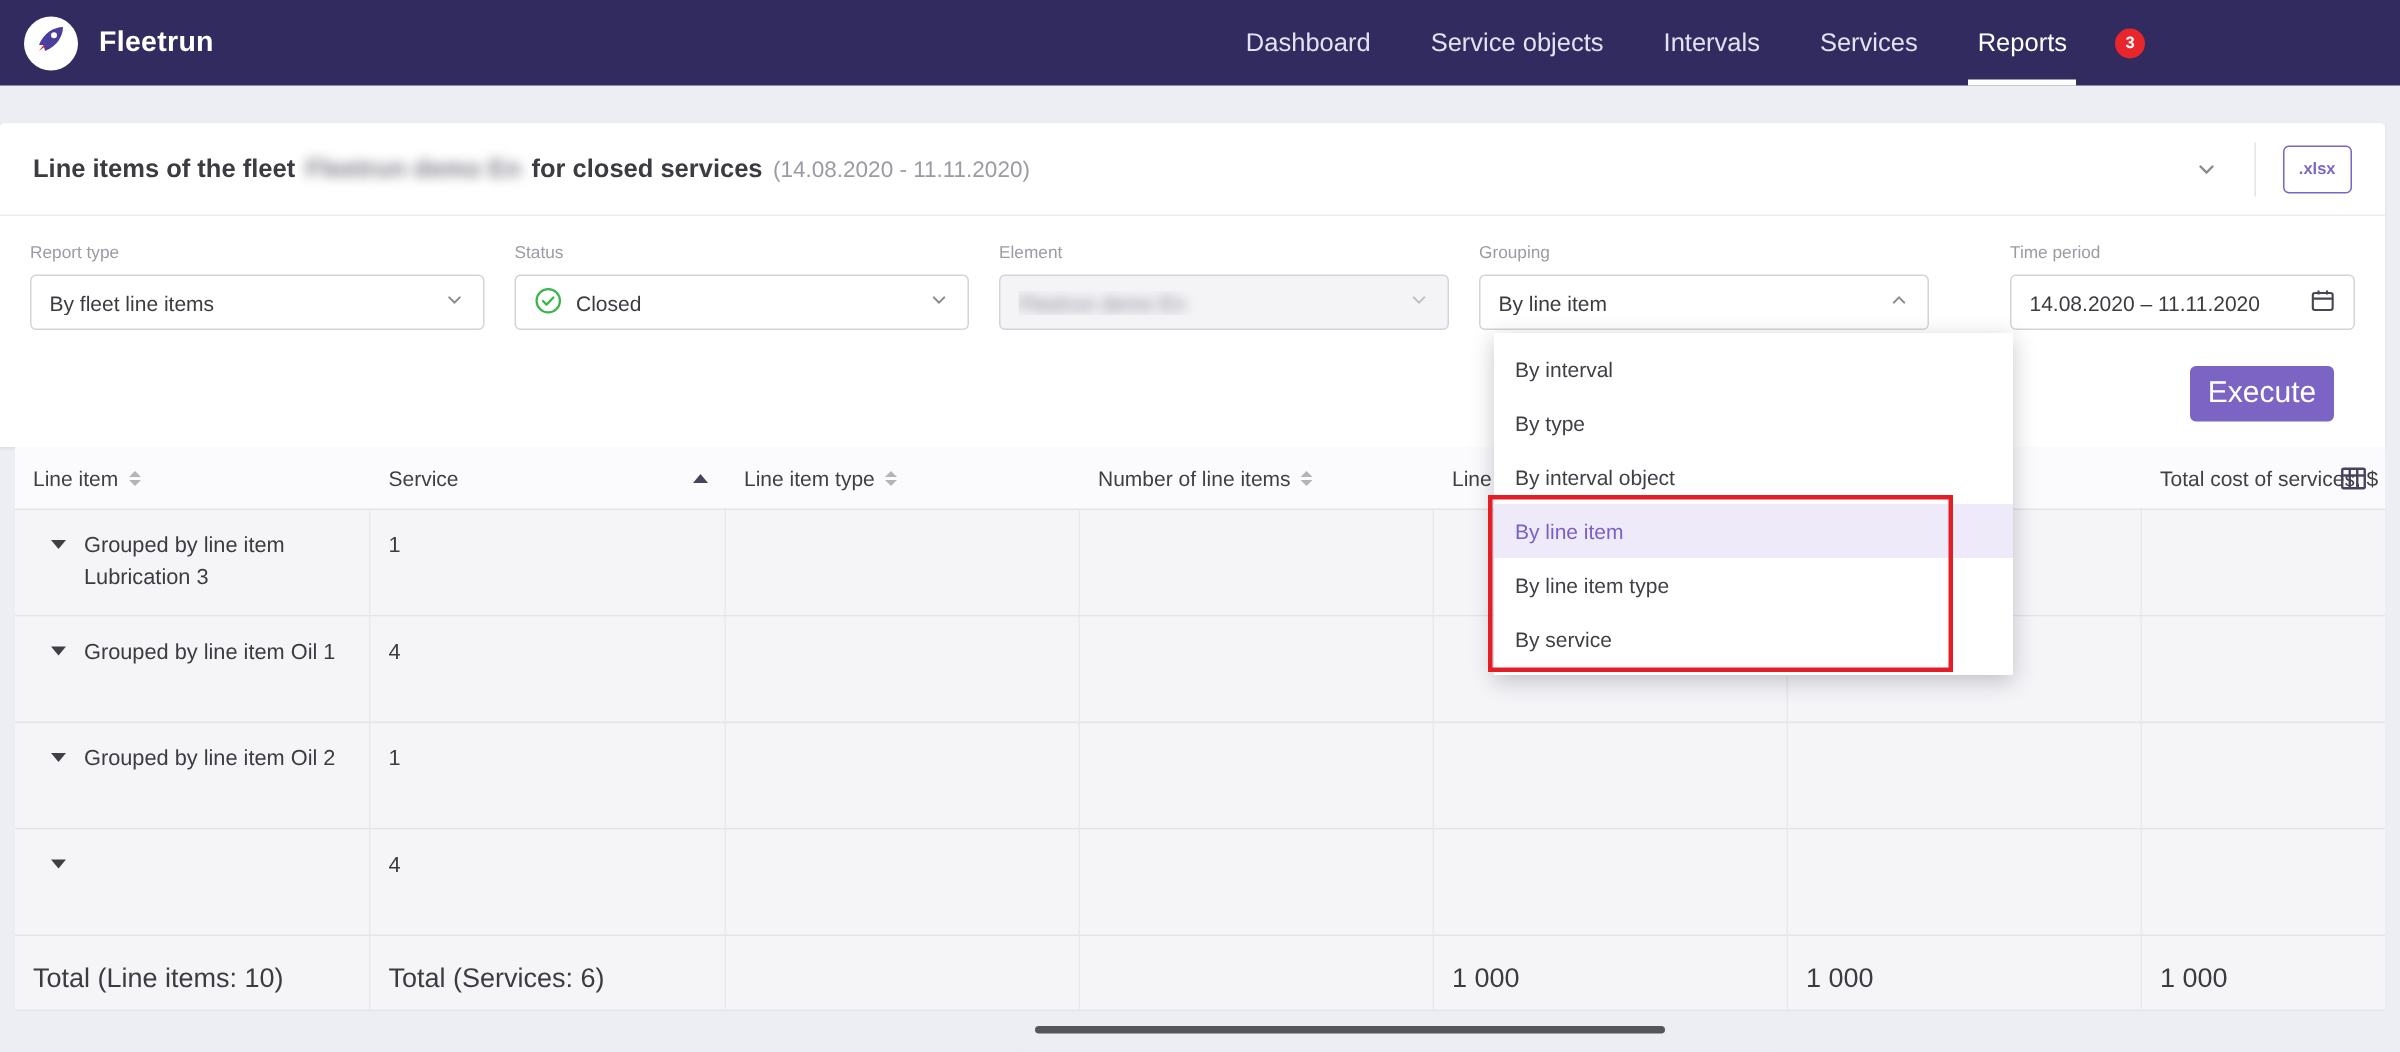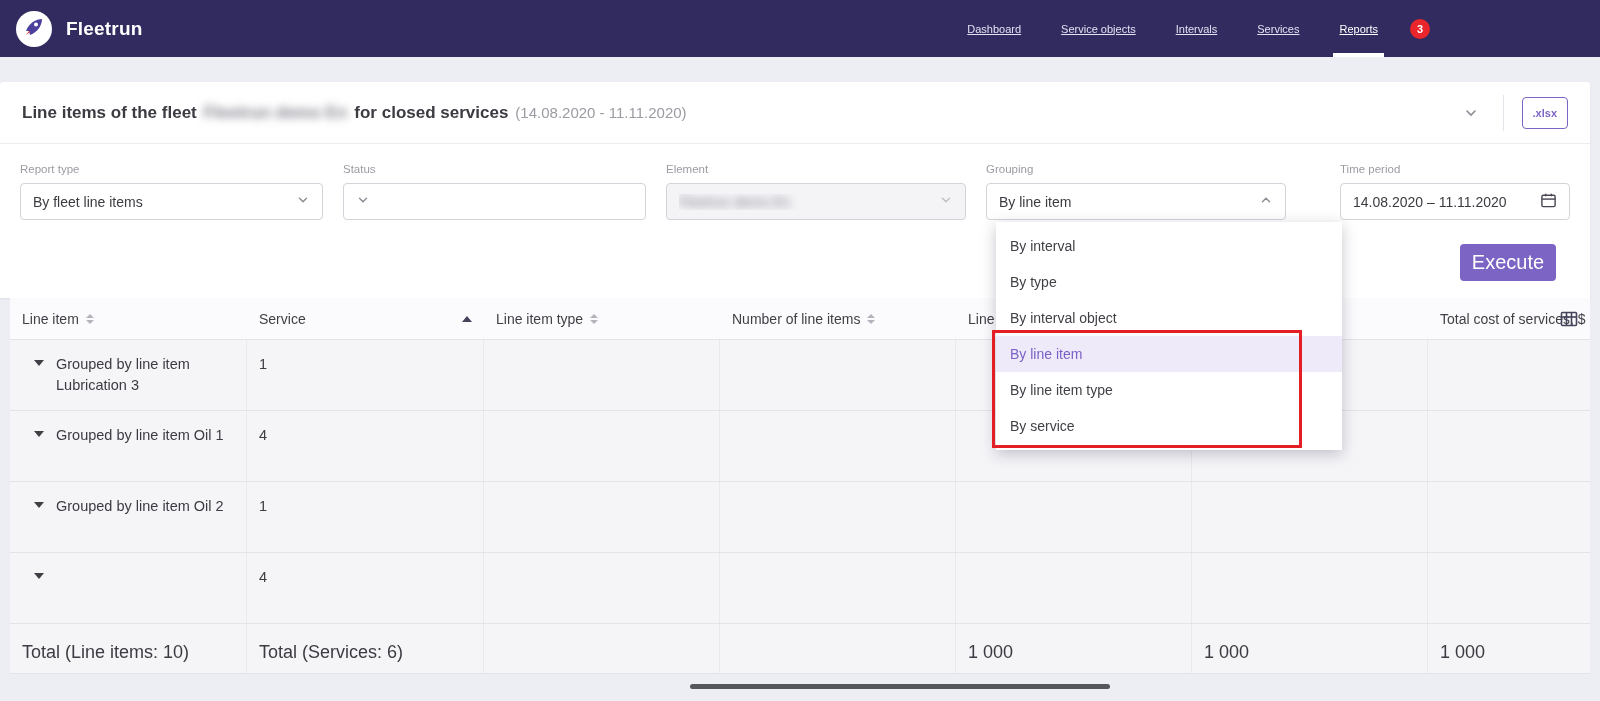--- a/index.html
+++ b/index.html
@@ -6,22 +6,22 @@
   body { font-family: "Liberation Sans", sans-serif; background:#e9eaef; }
   .screen { position:relative; width:1600px; height:701px; background:#edeef3; overflow:hidden; }
 
   
   .navbar { position:absolute; top:0; left:0; width:100%; height:57px; background:#322b60;
             display:flex; align-items:center; color:#fff;justify-content:flex-end; }
   .logo-circle { width:36px; height:36px; border-radius:50%; background:#fff; margin-left:16px;
                  display:flex; align-items:center; justify-content:center; flex:0 0 auto; }
   .brand { margin-left:14px; font-size:19px; font-weight:bold; letter-spacing:.2px; }
   .nav-links { margin-left:auto; display:flex; align-items:center; height:100%; padding-right:170px; }
-  .nav-link { height:100%; display:flex; align-items:center; padding:0 20px; font-size:11px;
-              color:#e3e1f2; cursor:pointer; position:relative; white-space:nowrap;text-decoration:underline; }
+  .nav-link { height:100%; display:flex; align-items:center; padding:0 20px; font-size:17px;
+              color:#e3e1f2; cursor:pointer; position:relative; white-space:nowrap; }
   .nav-link.active { color:#ffffff; }
   .nav-link.active::after { content:""; position:absolute; left:14px; right:14px; bottom:0;
               height:4px; background:#fff; }
   .nav-badge { width:20px; height:20px; border-radius:50%; background:#e8262c; color:#fff;
                font-size:11px; font-weight:bold; display:flex; align-items:center; justify-content:center;
                margin-left:12px; cursor:pointer; }
 
   
   .card { position:absolute; left:0; right:10px; top:82px; height:216px; background:#fff;
           border-radius:3px 3px 0 0; box-shadow:0 1px 2px rgba(40,40,70,.08); }
@@ -147,20 +147,29 @@
             <svg width="14" height="14" viewBox="0 0 16 16">
                 <path d="M4 6 l4 4 4 -4" stroke="#8a8a92" stroke-width="1.6" fill="none" stroke-linecap="round"></path>
               </svg>
           </span>
         </div>
       </div>
 
       <div class="filter w303">
         <div class="filter-label">Status</div>
         <div class="select">
+          <span class="grow">
+            <span>
+              <svg width="19" height="19" viewBox="0 0 20 20">
+                  <circle cx="10" cy="10" r="8.2" fill="none" stroke="#3cb54a" stroke-width="1.6"></circle>
+                  <path d="M6.3 10.2 l2.5 2.5 4.8-5" fill="none" stroke="#3cb54a" stroke-width="1.6" stroke-linecap="round" stroke-linejoin="round"></path>
+                </svg>
+            </span>
+            <span>Closed</span>
+          </span>
           <span>
             <svg width="14" height="14" viewBox="0 0 16 16">
                 <path d="M4 6 l4 4 4 -4" stroke="#8a8a92" stroke-width="1.6" fill="none" stroke-linecap="round"></path>
               </svg>
           </span>
         </div>
       </div>
 
       <div class="filter w300">
         <div class="filter-label">Element</div>

